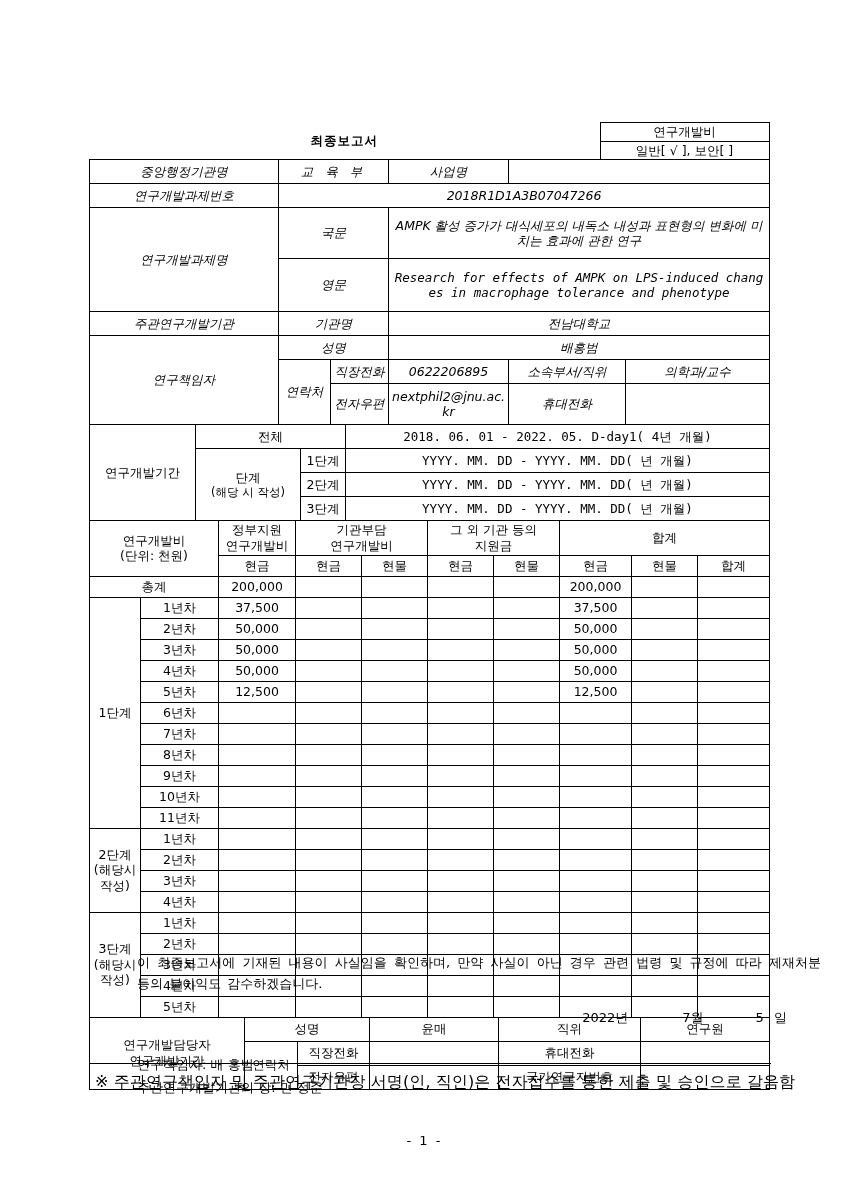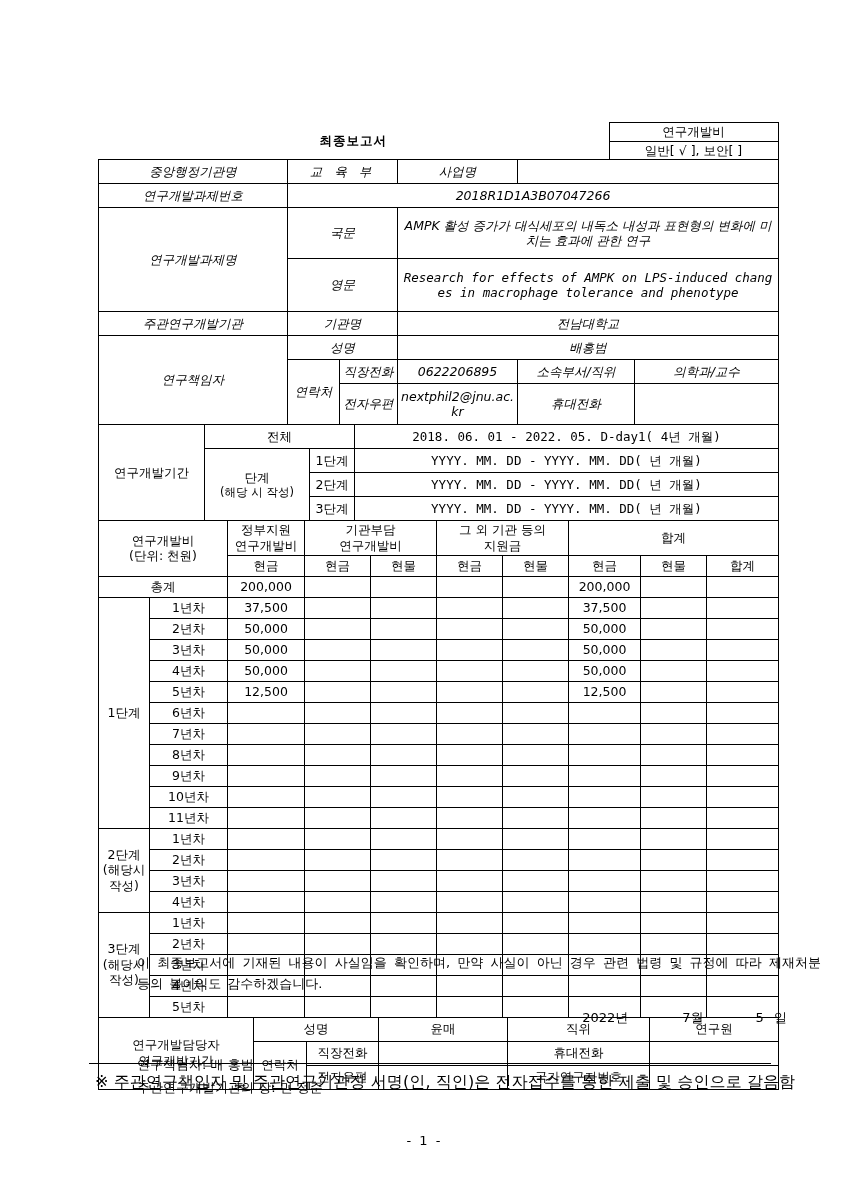--- a/index.html
+++ b/index.html
@@ -18,21 +18,21 @@
   .page {
     position: relative;
     width: 849px;
     height: 1200px;
     box-sizing: border-box;
     padding: 0;
     overflow: hidden;
   }
   .sheet {
     position: absolute;
-    left: 98px;
+    left: 89px;
     top: 122px;
     width: 680px;
   }
 
   table.doc {
     border-collapse: collapse;
     width: 680px;
     table-layout: fixed;
   }
   table.doc td {

